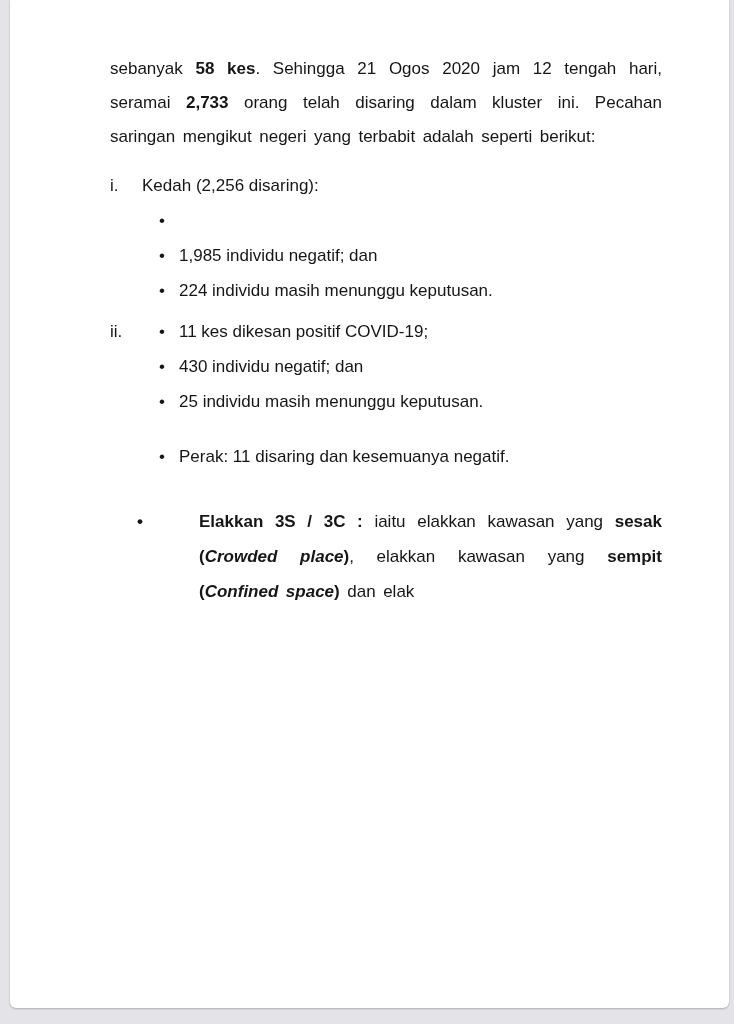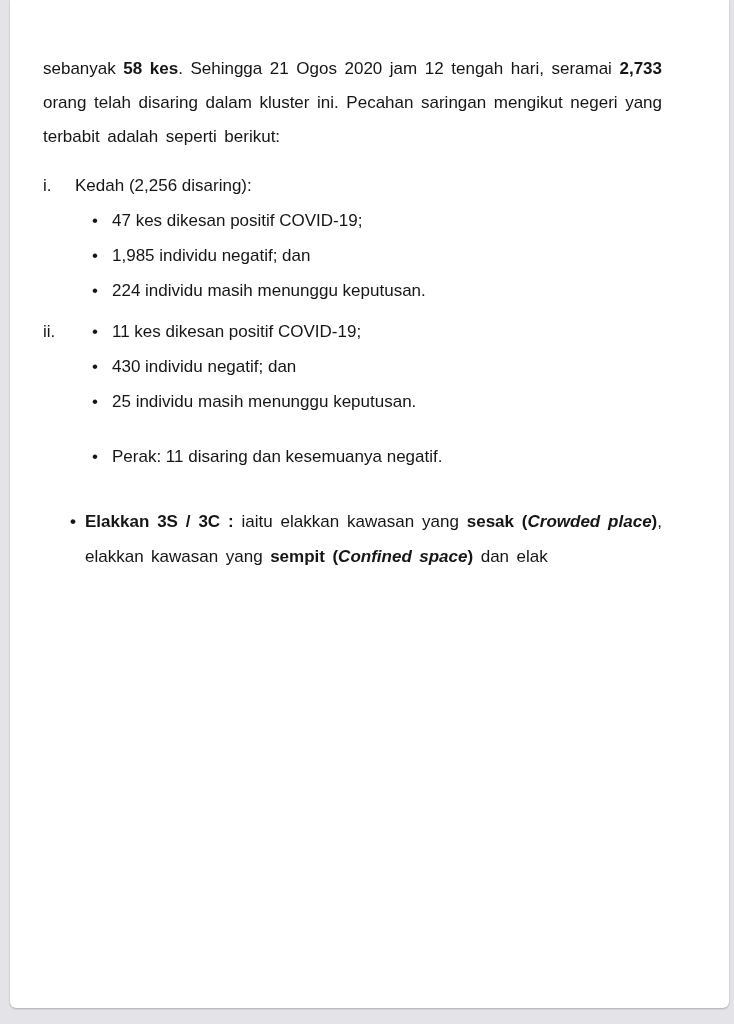--- a/index.html
+++ b/index.html
@@ -12,21 +12,21 @@
   .page {
     position: absolute;
     left: 10px; right: 5px; top: 0; bottom: 16px;
     background: #ffffff;
     border-radius: 0 0 6px 6px;
     box-shadow: 0 1px 2px rgba(0,0,0,0.22), 0 0 1px rgba(0,0,0,0.18);
   }
   .content {
     position: absolute;
     left: 0; right: 0; top: 0;
-    padding: 52px 67px 0 33px;
+    padding: 52px 67px 0 100px;
     color: #161616;
     font-size: 17px;
     line-height: 34px;
   }
   .justify {
     text-align: justify;
     text-justify: inter-word;
     word-spacing: 2.8px;
   }
   .b  { font-weight: bold; }
@@ -41,38 +41,37 @@
   .perak-bullet{ display: flex; padding-left: 49px; line-height: 35px;
                  margin-top: 20px; margin-bottom: 30px; }
   .perak-bullet .dot { width: 20px; flex: 0 0 20px; }
   .para-follow { margin: 0; }
   .heading     { font-weight: bold; text-decoration: underline;
                  line-height: 35px; margin-top: 56px; margin-bottom: 26px; }
   .para-kkm    { margin: 0; }
   .advice-bullet { display: flex; padding-left: 27px; line-height: 35px;
                    margin-top: 22px; }
   .advice-bullet .dot { width: 15px; flex: 0 0 15px; font-weight: bold; }
-  .advice-bullet .btext { flex: 1; }
+  .advice-bullet .btext { flex: 1; margin-left: 47px; }
   .dot { color: #161616; }
 </style>
 </head>
 <body>
 
 <div class="page">
   <div class="content">
 
     <p class="para-intro justify"><span>sebanyak </span><span class="b">58 kes</span><span>. Sehingga 21 Ogos 2020 jam 12 tengah hari, seramai </span><span class="b">2,733</span><span> orang telah disaring dalam kluster ini. Pecahan saringan mengikut negeri yang terbabit adalah seperti berikut:</span></p>
 
     <div class="roman-item">
       <span class="roman-marker">i.</span>
       <div class="roman-body">
         <div class="roman-title">Kedah (2,256 disaring):</div>
         <div class="sub-bullet">
           <span class="dot">•</span>
-          <span>47 kes dikesan positif COVID-19;</span>
         </div>
         <div class="sub-bullet">
           <span class="dot">•</span>
           <span>1,985 individu negatif; dan</span>
         </div>
         <div class="sub-bullet">
           <span class="dot">•</span>
           <span>224 individu masih menunggu keputusan.</span>
         </div>
       </div>

